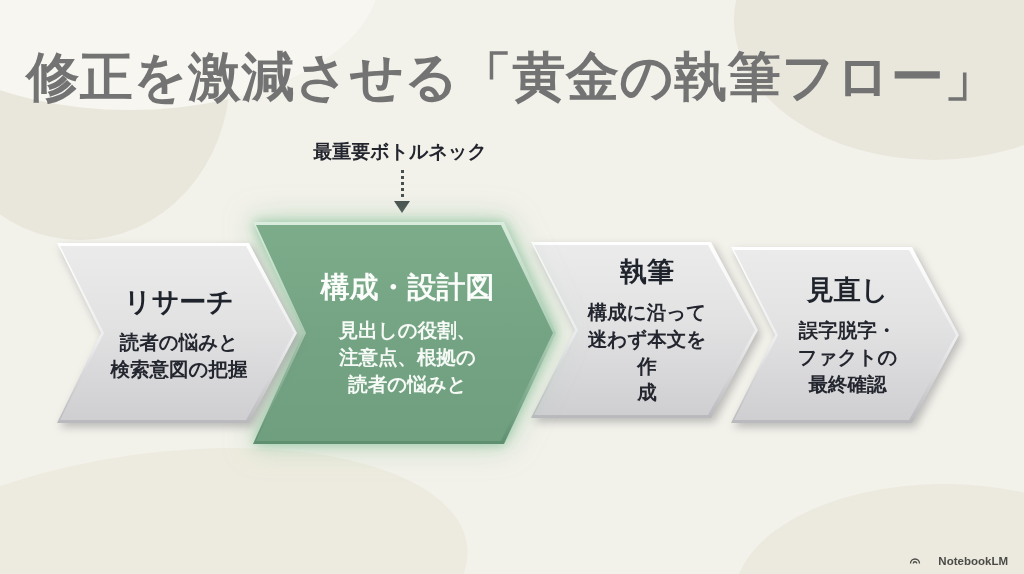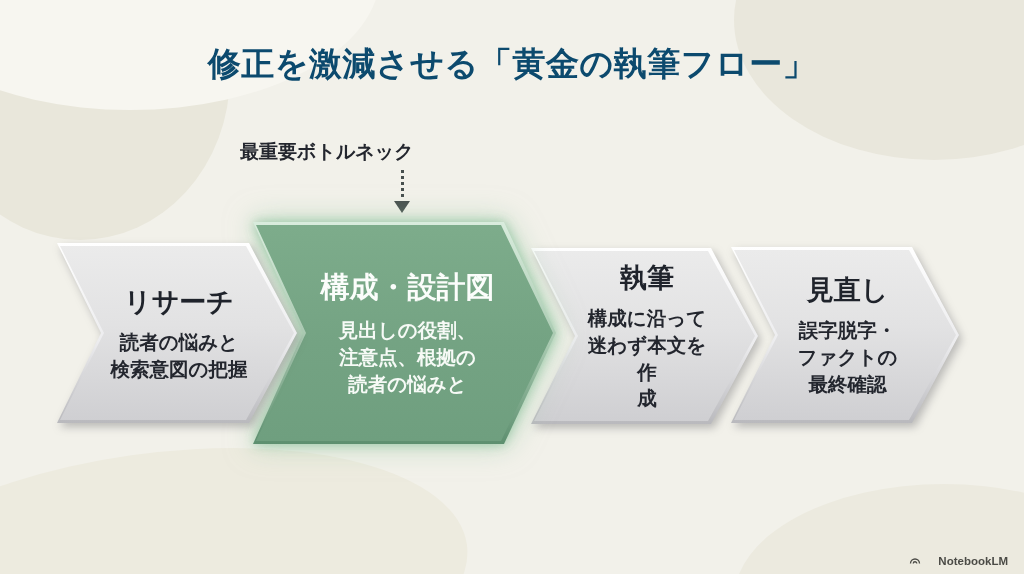--- a/index.html
+++ b/index.html
@@ -12,28 +12,28 @@
   .blob{position:absolute;pointer-events:none;}
   .blob-tl-dark{left:-70px;top:-90px;width:300px;height:330px;background:#e9e7db;border-radius:50%;}
   .blob-tl-light{left:-120px;top:-160px;width:500px;height:270px;background:#f7f6f0;border-radius:50%;}
   .blob-tr{right:-110px;top:-120px;width:400px;height:280px;background:#e9e7dc;border-radius:50%;}
   .blob-bl{left:-170px;bottom:-150px;width:640px;height:270px;background:#edebdf;border-radius:50%;transform:rotate(-8deg);}
   .blob-br{right:-130px;bottom:-140px;width:420px;height:230px;background:#eceadf;border-radius:50%;}
 
   
   .slide-title{
     position:absolute;left:0;top:42px;width:100%;
-    text-align:center;font-size:33px;font-weight:800;color:#0c4a6e;
+    text-align:center;font-size:53px;font-weight:800;color:#737373;
     letter-spacing:.5px;white-space:nowrap;
   }
 
   
   .annotation{
     position:absolute;left:240px;top:139px;width:320px;
-    font-size:19px;font-weight:700;color:#23262e;
+    text-align:center;font-size:19px;font-weight:700;color:#23262e;
   }
   .down-arrow{
     position:absolute;left:394px;top:170px;width:16px;height:48px;
     display:flex;flex-direction:column;align-items:center;
   }
   .down-arrow .dot{width:3px;height:3px;background:#474f4e;margin-bottom:3px;}
   .down-arrow .head{
     width:0;height:0;margin-top:1px;
     border-left:8px solid transparent;border-right:8px solid transparent;
     border-top:12px solid #474f4e;
@@ -57,21 +57,21 @@
     align-items:center;justify-content:center;text-align:center;
     padding-left:calc(var(--notch) + 4px);padding-right:calc(var(--tip) - 4px);
   }
   .step-title{font-size:27px;font-weight:800;color:#1f232b;margin-bottom:9px;white-space:nowrap;}
   .step-subtitle{font-size:19.5px;font-weight:700;color:#23262e;line-height:1.38;white-space:pre-line;}
   .green .step-title{color:#fbfdfb;font-size:29px;}
   .green .step-subtitle{color:#f6faf6;}
 
   .c1{left:57px;top:243px;width:240px;height:180px;z-index:5;--tip:48px;--notch:44px;}
   .c2{left:253px;top:222px;width:303px;height:222px;z-index:4;--tip:52px;--notch:50px;}
-  .c3{left:531px;top:248px;width:227px;height:176px;z-index:3;--tip:47px;--notch:44px;}
+  .c3{left:531px;top:242px;width:227px;height:176px;z-index:3;--tip:47px;--notch:44px;}
   .c4{left:731px;top:247px;width:228px;height:176px;z-index:3;--tip:47px;--notch:44px;}
 
   
   .footer-brand{
     position:absolute;right:16px;bottom:7px;
     display:flex;align-items:center;gap:17px;
     font-size:11.5px;font-weight:700;color:#4b4b46;
   }
   .footer-brand svg{display:block;}
 </style>

